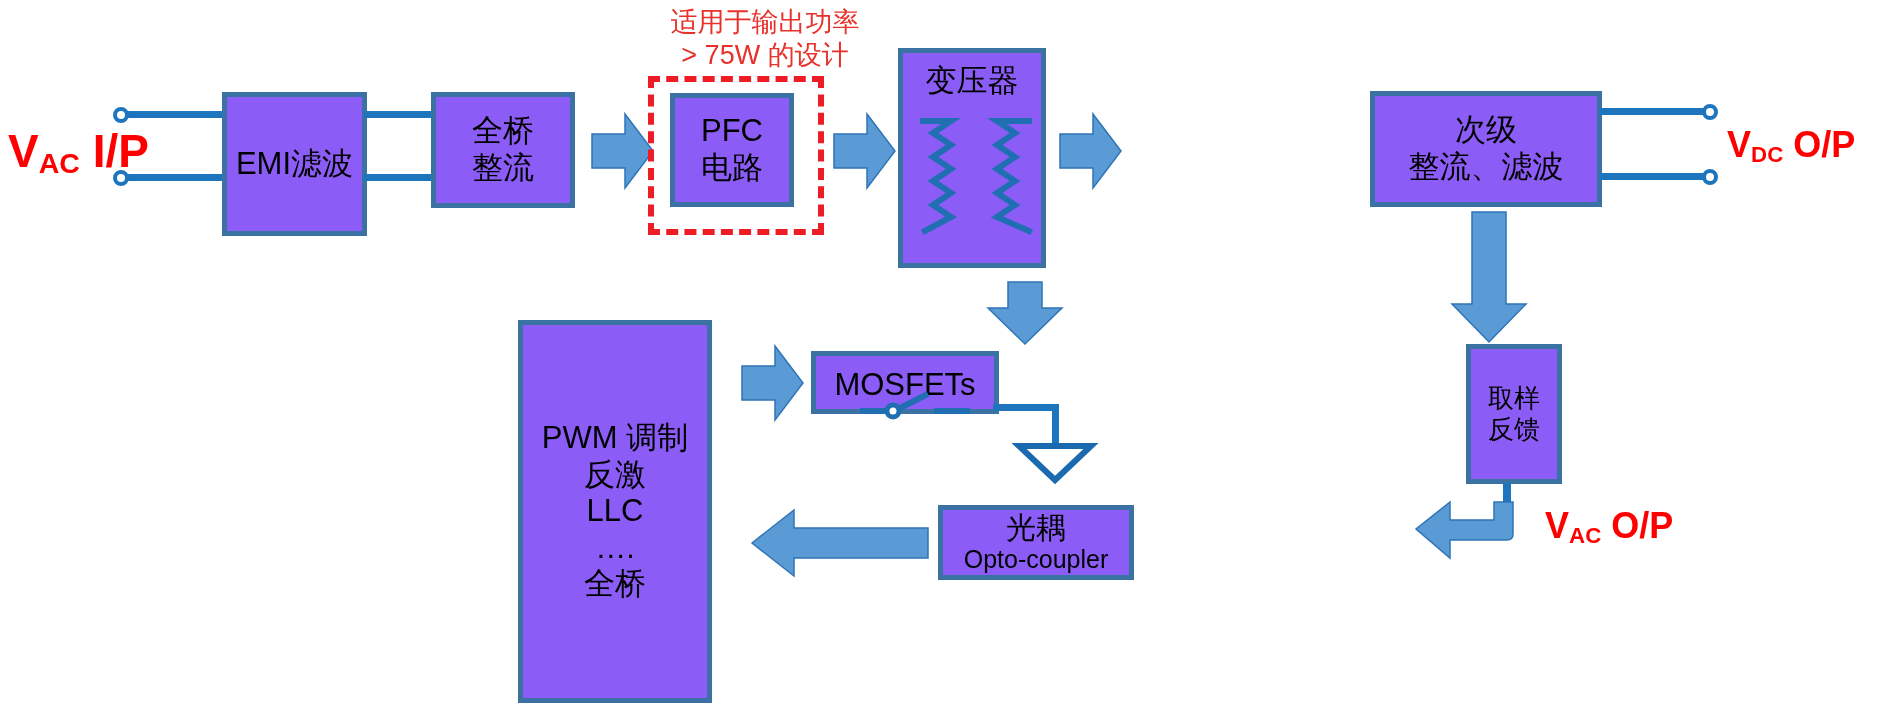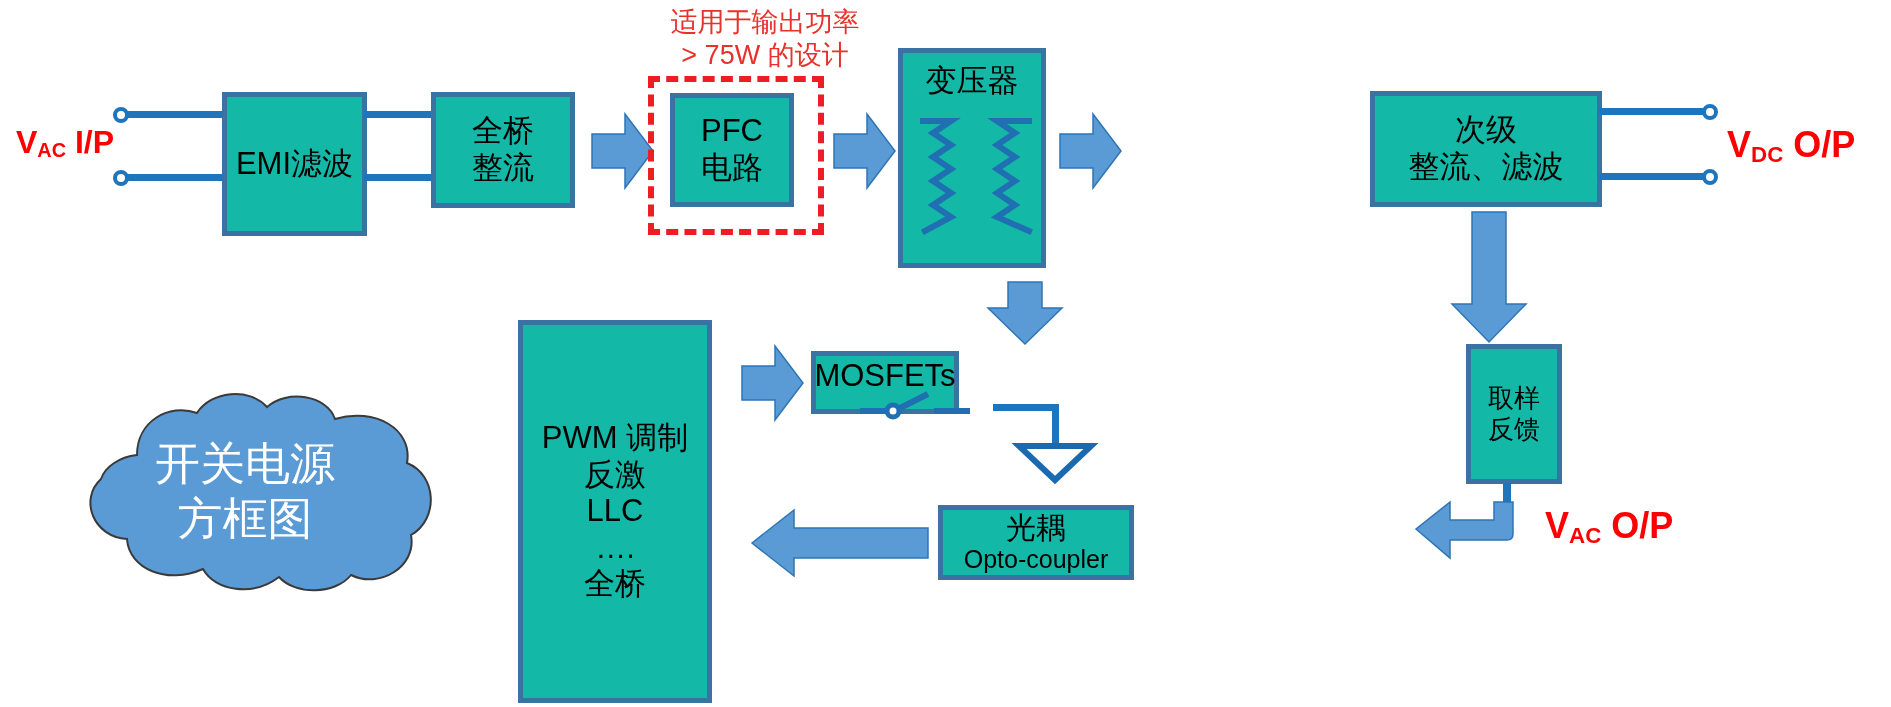--- a/index.html
+++ b/index.html
@@ -1,20 +1,20 @@
 <!DOCTYPE html>
 <html><head>
 <meta charset="utf-8">
 <style>
   html,body{margin:0;padding:0;background:#ffffff;}
   body{font-family:"Liberation Sans","DejaVu Sans",sans-serif;}
   #canvas{position:relative;width:1891px;height:707px;background:#ffffff;overflow:hidden;}
   .abs{position:absolute;box-sizing:border-box;}
   .blockbox{
-    border:5px solid #3b72a4;background:#14b8a6;
+    border:5px solid #3b72a4;background:#8b5cf6;
     display:flex;flex-direction:column;align-items:center;justify-content:center;
     color:#000000;text-align:center;line-height:1.18;
   }
   .redlabel{color:#ff0000;font-weight:bold;white-space:nowrap;}
   .redlabel .sub{font-size:0.62em;vertical-align:-0.22em;letter-spacing:0;}
   .annot{color:#e8312a;text-align:center;line-height:1.22;white-space:pre-line;}
   .dashbox{border:6px dashed #ee1c25;}
   .wire{background:#1d75bd;}
   .term{
     border:4px solid #1d75bd;background:#ffffff;border-radius:50%;
@@ -31,21 +31,21 @@
 <div id="canvas">
 
   <div class="abs annot" style="left:620px;top:6px;width:290px;font-size:27px;">适用于输出功率
 &gt; 75W 的设计</div>
 
   <div class="abs term" style="left:113px;top:107px;width:16px;height:16px;"></div>
   <div class="abs term" style="left:113px;top:170px;width:16px;height:16px;"></div>
   <div class="abs wire" style="left:128px;top:111px;width:98px;height:7px;"></div>
   <div class="abs wire" style="left:128px;top:174px;width:98px;height:7px;"></div>
 
-  <div class="abs redlabel" style="left:16px;top:124px;font-size:32px;">
+  <div class="abs redlabel" style="left:8px;top:124px;font-size:46px;">
     <span>V</span><span class="sub">AC</span><span> I/P</span>
   </div>
 
   <div class="abs blockbox" style="left:222px;top:92px;width:145px;height:144px;font-size:31px;">
     <span>EMI滤波</span>
   </div>
 
   <div class="abs wire" style="left:364px;top:111px;width:72px;height:7px;"></div>
   <div class="abs wire" style="left:364px;top:174px;width:72px;height:7px;"></div>
 
@@ -124,21 +124,21 @@
 ….
 全桥</span>
   </div>
 
   <div class="abs" style="left:742px;top:344px;width:62px;height:78px;">
     <svg width="62" height="78" viewBox="0 0 62 78">
       <polygon points="0,22 33,22 33,2 61,39 33,76 33,56 0,56" fill="#5b9bd5" stroke="#2e75b6" stroke-width="1.5"></polygon>
     </svg>
   </div>
 
-  <div class="abs blockbox" style="left:811px;top:351px;width:148px;height:63px;font-size:31px;justify-content:flex-start;padding-top:2px;">
+  <div class="abs blockbox" style="left:811px;top:351px;width:188px;height:63px;font-size:31px;justify-content:flex-start;padding-top:11px;">
     <span>MOSFETs</span>
     <span class="abs" style="left:42px;top:36px;width:115px;height:26px;">
       <svg width="115" height="26" viewBox="0 0 115 26">
         <g stroke="#1f6fb2" stroke-width="6" stroke-linecap="butt" fill="none">
           <line x1="2" y1="19" x2="30" y2="19"></line>
           <line x1="40" y1="17" x2="70" y2="2"></line>
           <line x1="76" y1="19" x2="112" y2="19"></line>
         </g>
         <circle cx="35" cy="19" r="6" fill="#ffffff" stroke="#1f6fb2" stroke-width="5"></circle>
       </svg>
@@ -173,32 +173,14 @@
     <span style="font-size:30px;">光耦</span>
     <span style="font-size:25px;">Opto-coupler</span>
   </div>
 
   <div class="abs" style="left:750px;top:508px;width:180px;height:70px;">
     <svg width="180" height="70" viewBox="0 0 180 70">
       <polygon points="2,35 44,2 44,20 178,20 178,50 44,50 44,68" fill="#5b9bd5" stroke="#2e75b6" stroke-width="1.5"></polygon>
     </svg>
   </div>
 
-  <div class="abs" style="left:45px;top:385px;width:400px;height:210px;">
-    <svg width="400" height="210" viewBox="0 0 400 210">
-      <path d="M92,70
-               C92,36 124,18 152,28
-               C166,6 204,2 222,22
-               C242,4 282,10 290,34
-               C330,22 368,44 362,78
-               C392,90 394,134 366,150
-               C372,182 334,204 306,190
-               C290,210 250,210 234,192
-               C208,212 170,206 158,184
-               C122,200 84,184 82,154
-               C48,152 34,114 56,94
-               C60,82 74,72 92,70 Z" fill="#5b9bd5" stroke="#3a3a3a" stroke-width="2"></path>
-    </svg>
-    <div class="cloudtext" style="top:52px;left:0;">开关电源
-方框图</div>
-  </div>
 
 </div>
 
 </body></html>

